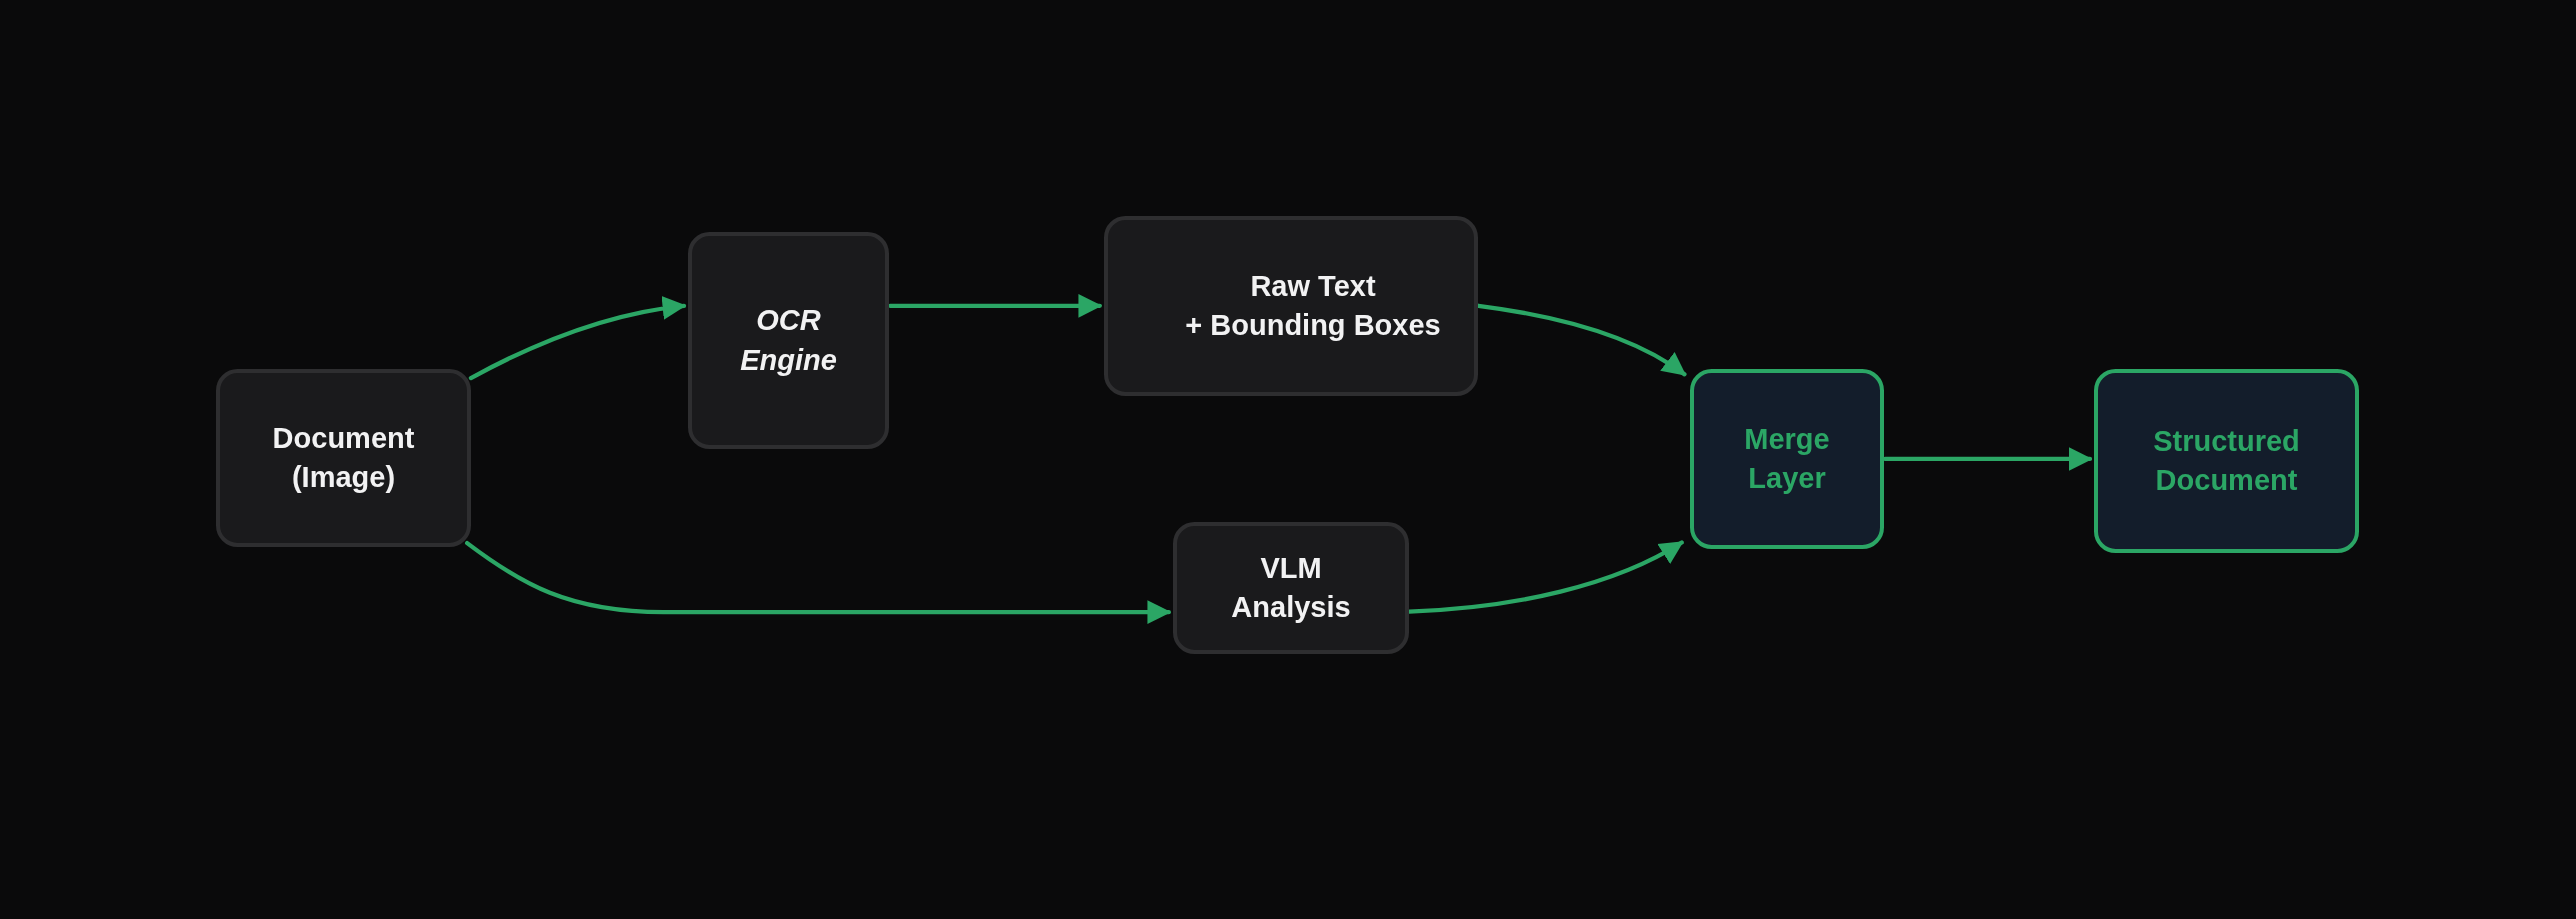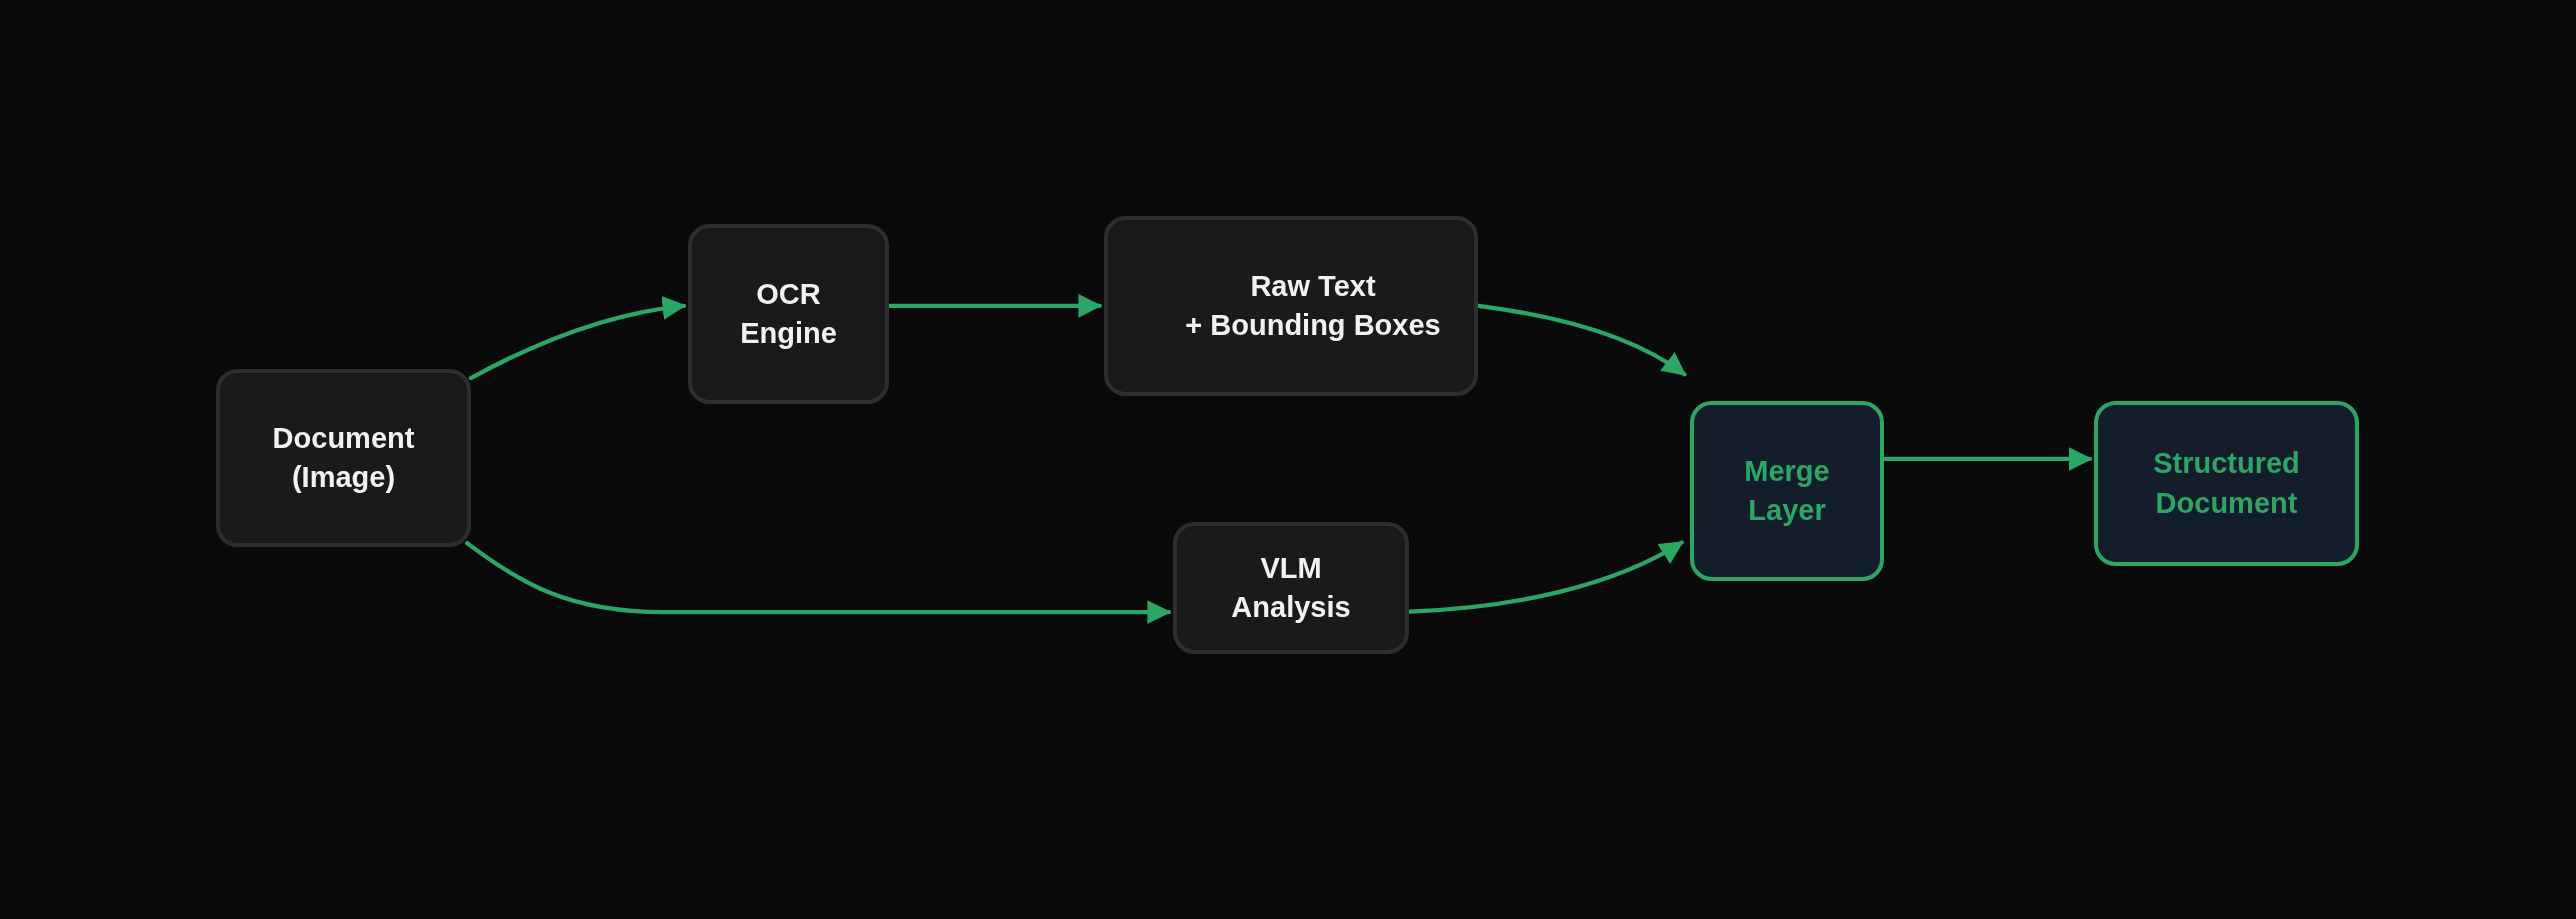--- a/index.html
+++ b/index.html
@@ -38,28 +38,27 @@
   }
   .node-dark {
     background: #1a1a1c;
     border: 4.3px solid #2e2e30;
     color: #f2f2f3;
   }
   .node-accent {
     background: #131d2b;
     border: 4.3px solid #2ba665;
     color: #2ba665;
-    margin-top: 32px;
   }
   .pos-document   { left: 216px;  top: 369px; width: 255px; height: 178px; }
-  .pos-ocr        { left: 688px; top: 224px; width: 201px; height: 180px; }
+  .pos-ocr        { left: 688px; top: 232px; width: 201px; height: 217px; font-style: italic; }
   .pos-raw        { left: 1104px; top: 216px; width: 374px; height: 180px; padding-left: 44px; }
   .pos-vlm        { left: 1173px; top: 522px; width: 236px; height: 132px; }
   .pos-merge      { left: 1690px; top: 369px; width: 194px; height: 180px; }
-  .pos-structured { left: 2094px; top: 369px; width: 265px; height: 165px; }
+  .pos-structured { left: 2094px; top: 369px; width: 265px; height: 184px; }
   .label { display: block; }
 </style>
 </head>
 <body>
 
 <div class="canvas">
 
   <svg class="edges" viewBox="0 0 4776 1704" xmlns="http://www.w3.org/2000/svg">
     <defs>
       <marker id="arrow" viewBox="0 0 10 10" refX="9" refY="5" markerWidth="5.5" markerHeight="6.5" orient="auto-start-reverse" markerUnits="strokeWidth">

